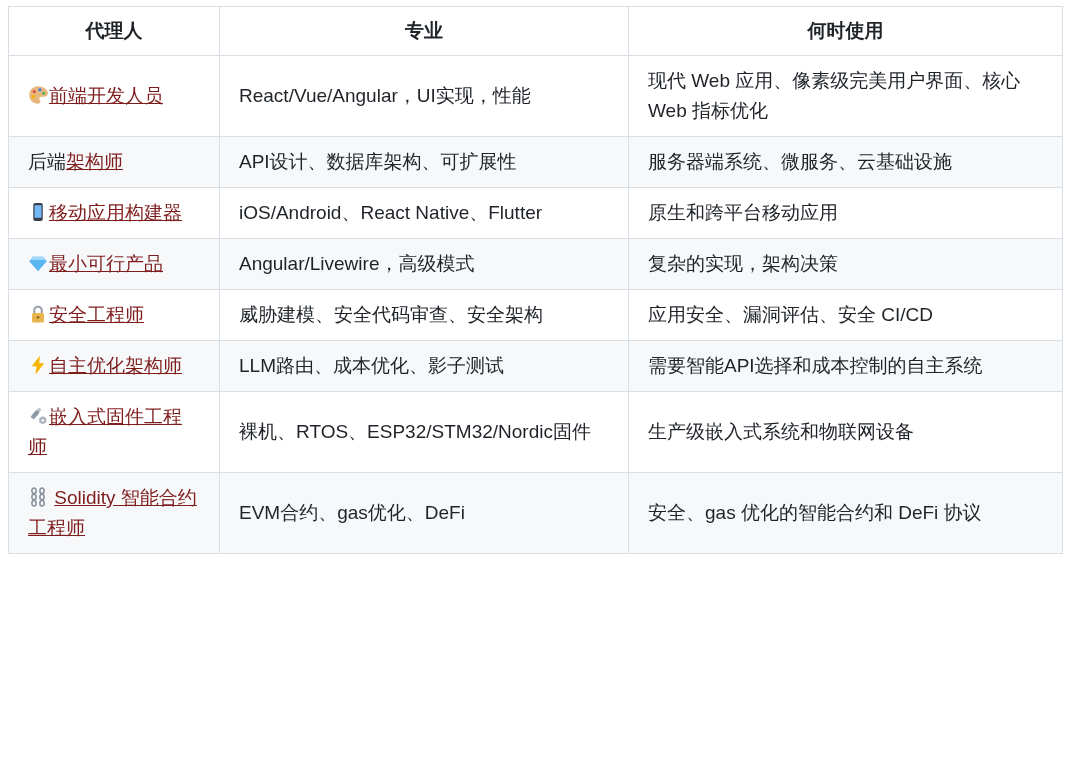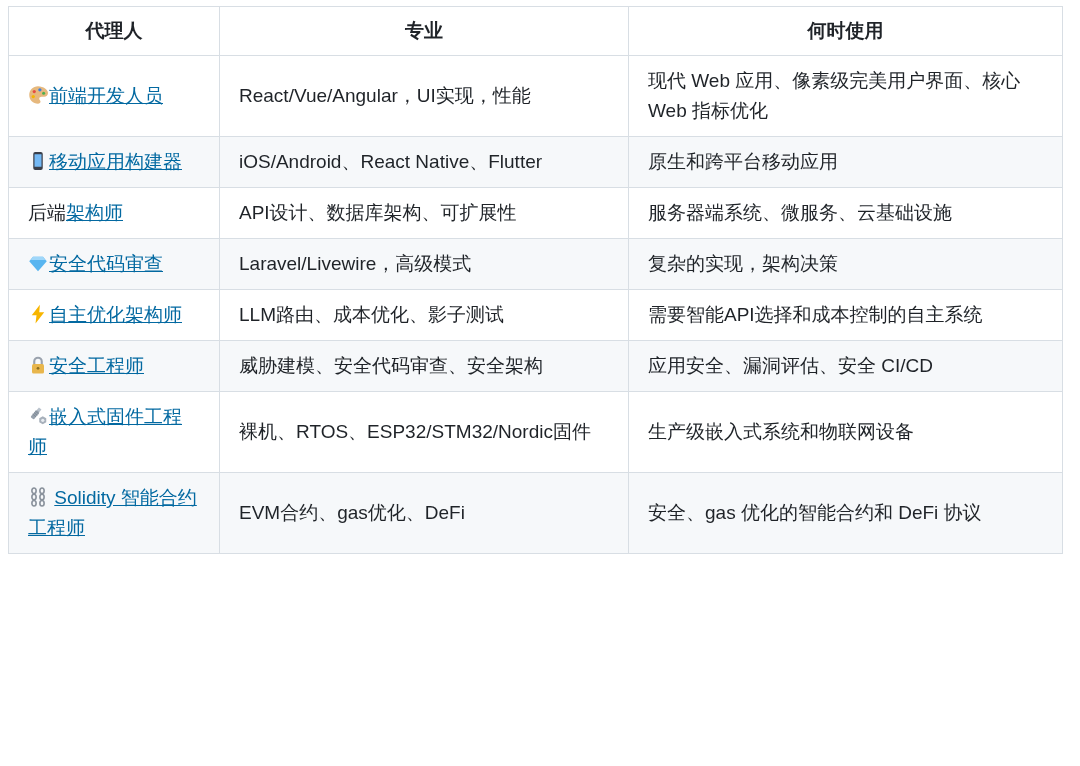--- a/index.html
+++ b/index.html
@@ -13,21 +13,21 @@
     width:1054px;margin:6px 0 0 8px;
     font-size:19px;line-height:30px;
   }
   col.c-agent{width:211px;}
   col.c-spec{width:409px;}
   col.c-when{width:434px;}
   th,td{border:1px solid #d8dee4;vertical-align:middle;word-break:break-word;}
   th{font-weight:600;text-align:center;padding:9px 13px;background:#ffffff;}
   td{text-align:left;padding:10px 19px;}
   tbody tr:nth-child(even){background:#f6f8fa;}
-  a.agent-link{color:#0369a1;text-decoration:underline;cursor:pointer;}
+  a.agent-link{color:#7f1d1d;text-decoration:underline;cursor:pointer;}
   .icon{display:inline-block;}
   .icon svg{width:20px;height:20px;vertical-align:-3px;margin-right:1px;}
 </style>
 </head>
 <body>
 
 <table>
   <colgroup>
     <col class="c-agent">
       <col class="c-spec">
@@ -46,55 +46,55 @@
               <path d="M8 1C4 1 1 4 1 8s3 7 7 7c1.2 0 2-.8 2-1.8 0-.6-.3-.9-.6-1.3-.2-.3-.4-.6-.4-1 0-.9.8-1.5 1.8-1.5H13c1.6 0 3-1.2 3-3C16 4 12.5 1 8 1z" fill="#e6b87d"></path>
               <circle cx="5" cy="5.2" r="1.3" fill="#e54d42"></circle>
               <circle cx="9.5" cy="3.8" r="1.3" fill="#3f7de0"></circle>
               <circle cx="12.5" cy="6.5" r="1.2" fill="#4caf50"></circle>
               <circle cx="4.2" cy="9.2" r="1.3" fill="#f5b400"></circle>
             </svg></span><a class="agent-link">前端开发人员</a></td>
         <td>React/Vue/Angular，UI实现，性能</td>
         <td>现代 Web 应用、像素级完美用户界面、核心 Web 指标优化</td>
       </tr>
       <tr>
+        <td><span>后端</span><a class="agent-link">架构师</a></td>
+        <td>API设计、数据库架构、可扩展性</td>
+        <td>服务器端系统、微服务、云基础设施</td>
+      </tr>
+      <tr>
         <td><span class="icon"><svg viewBox="0 0 16 16">
               <rect x="4.2" y="0.8" width="7.6" height="14.4" rx="1.6" fill="#3a3f4a"></rect>
               <rect x="5.2" y="2.6" width="5.6" height="10" fill="#74b9f5"></rect>
             </svg></span><a class="agent-link">移动应用构建器</a></td>
         <td>iOS/Android、React Native、Flutter</td>
         <td>原生和跨平台移动应用</td>
       </tr>
       <tr>
-        <td><span>后端</span><a class="agent-link">架构师</a></td>
-        <td>API设计、数据库架构、可扩展性</td>
-        <td>服务器端系统、微服务、云基础设施</td>
-      </tr>
-      <tr>
         <td><span class="icon"><svg viewBox="0 0 16 16">
               <polygon points="4,3 12,3 15,6.5 8,14.5 1,6.5" fill="#58b5f0"></polygon>
               <polygon points="4,3 12,3 13.8,5.5 2.2,5.5" fill="#9fd7fa"></polygon>
-            </svg></span><a class="agent-link">安全代码审查</a></td>
-        <td>Laravel/Livewire，高级模式</td>
+            </svg></span><a class="agent-link">最小可行产品</a></td>
+        <td>Angular/Livewire，高级模式</td>
         <td>复杂的实现，架构决策</td>
-      </tr>
-      <tr>
-        <td><span class="icon"><svg viewBox="0 0 16 16">
-              <polygon points="9.5,0.5 3,9 6.8,9 6,15.5 13,6.5 9,6.5" fill="#f7b500"></polygon>
-            </svg></span><a class="agent-link">自主优化架构师</a></td>
-        <td>LLM路由、成本优化、影子测试</td>
-        <td>需要智能API选择和成本控制的自主系统</td>
       </tr>
       <tr>
         <td><span class="icon"><svg viewBox="0 0 16 16">
               <path d="M5 8V5.2a3 3 0 0 1 6 0V8" fill="none" stroke="#9aa2ad" stroke-width="1.7"></path>
               <rect x="3.2" y="7.2" width="9.6" height="7.6" rx="1.3" fill="#e8b64c"></rect>
               <circle cx="8" cy="10.6" r="1.1" fill="#8a6d1f"></circle>
             </svg></span><a class="agent-link">安全工程师</a></td>
         <td>威胁建模、安全代码审查、安全架构</td>
         <td>应用安全、漏洞评估、安全 CI/CD</td>
+      </tr>
+      <tr>
+        <td><span class="icon"><svg viewBox="0 0 16 16">
+              <polygon points="9.5,0.5 3,9 6.8,9 6,15.5 13,6.5 9,6.5" fill="#f7b500"></polygon>
+            </svg></span><a class="agent-link">自主优化架构师</a></td>
+        <td>LLM路由、成本优化、影子测试</td>
+        <td>需要智能API选择和成本控制的自主系统</td>
       </tr>
       <tr>
         <td><span class="icon"><svg viewBox="0 0 16 16">
               <g transform="rotate(40 6 6)">
                 <rect x="5" y="0.5" width="2.6" height="3" fill="#b9c2cc"></rect>
                 <rect x="4.6" y="3.2" width="3.4" height="7.5" rx="1" fill="#97a1ad"></rect>
                 <path d="M4.6 4.6h3.4M4.6 6.2h3.4M4.6 7.8h3.4" stroke="#7d8894" stroke-width="0.7"></path>
               </g>
               <polygon points="11.8,8.2 14.6,9.8 14.6,13 11.8,14.6 9,13 9,9.8" fill="#a7b0bb"></polygon>
               <circle cx="11.8" cy="11.4" r="1.3" fill="#e8ecf1"></circle>

